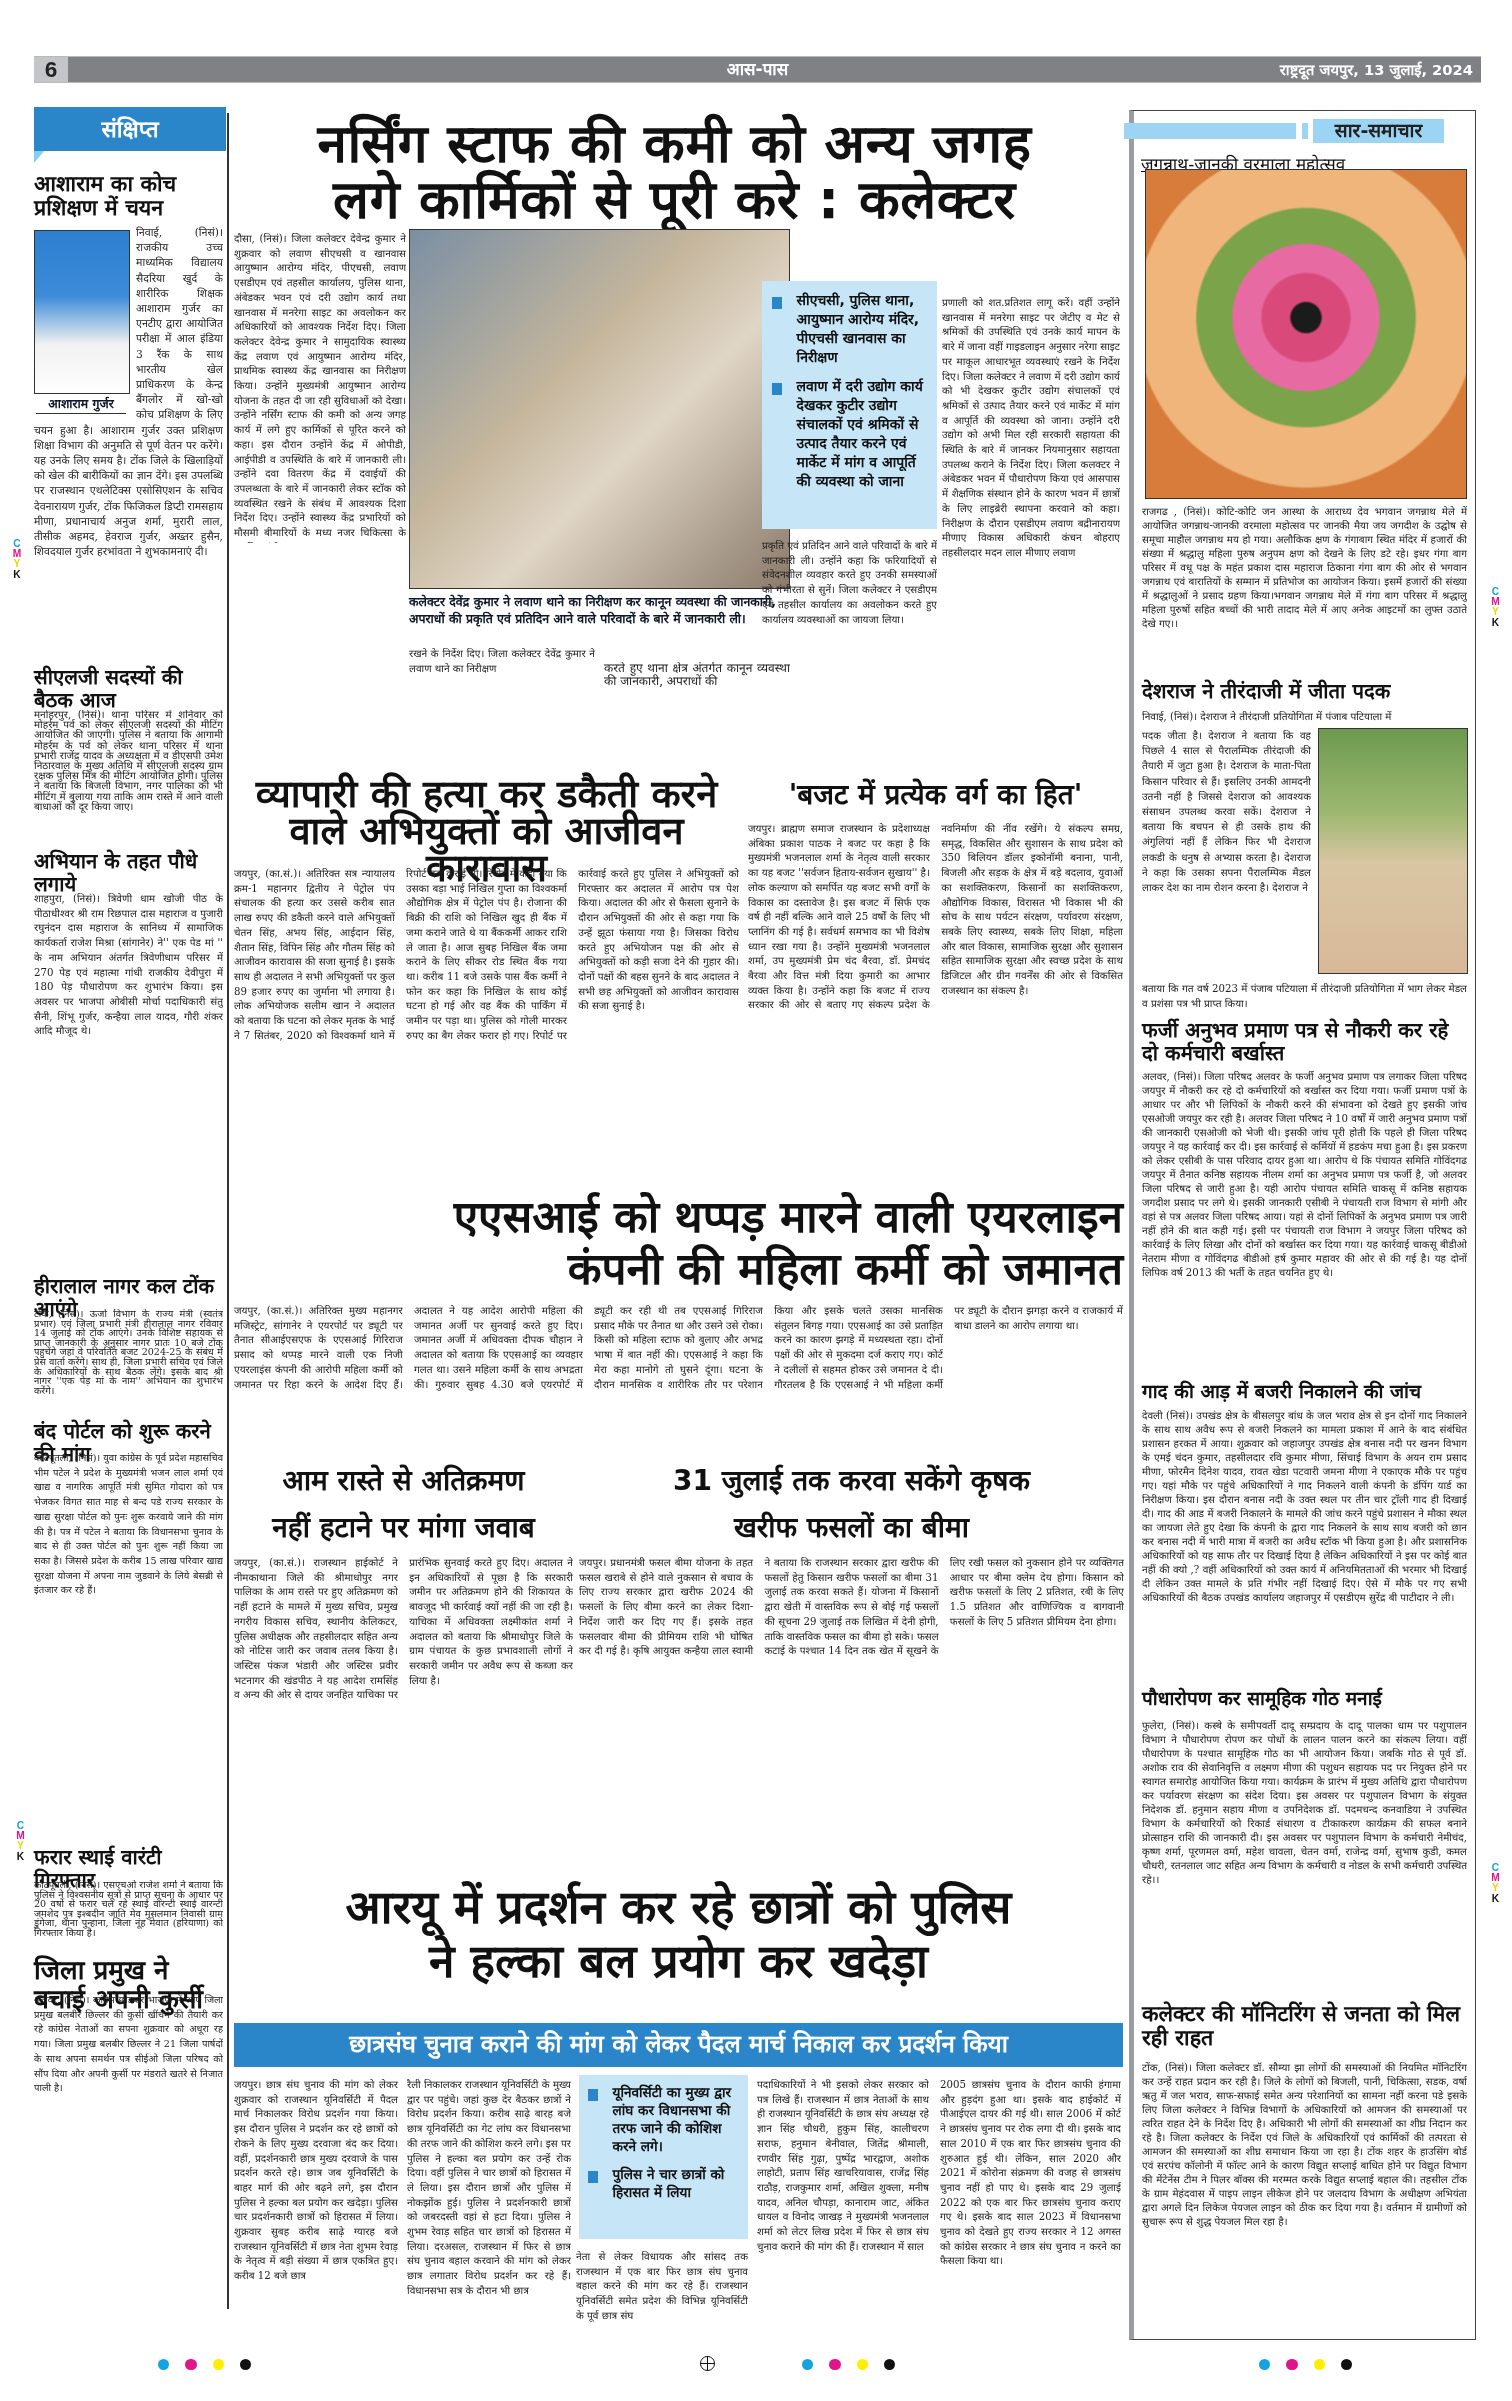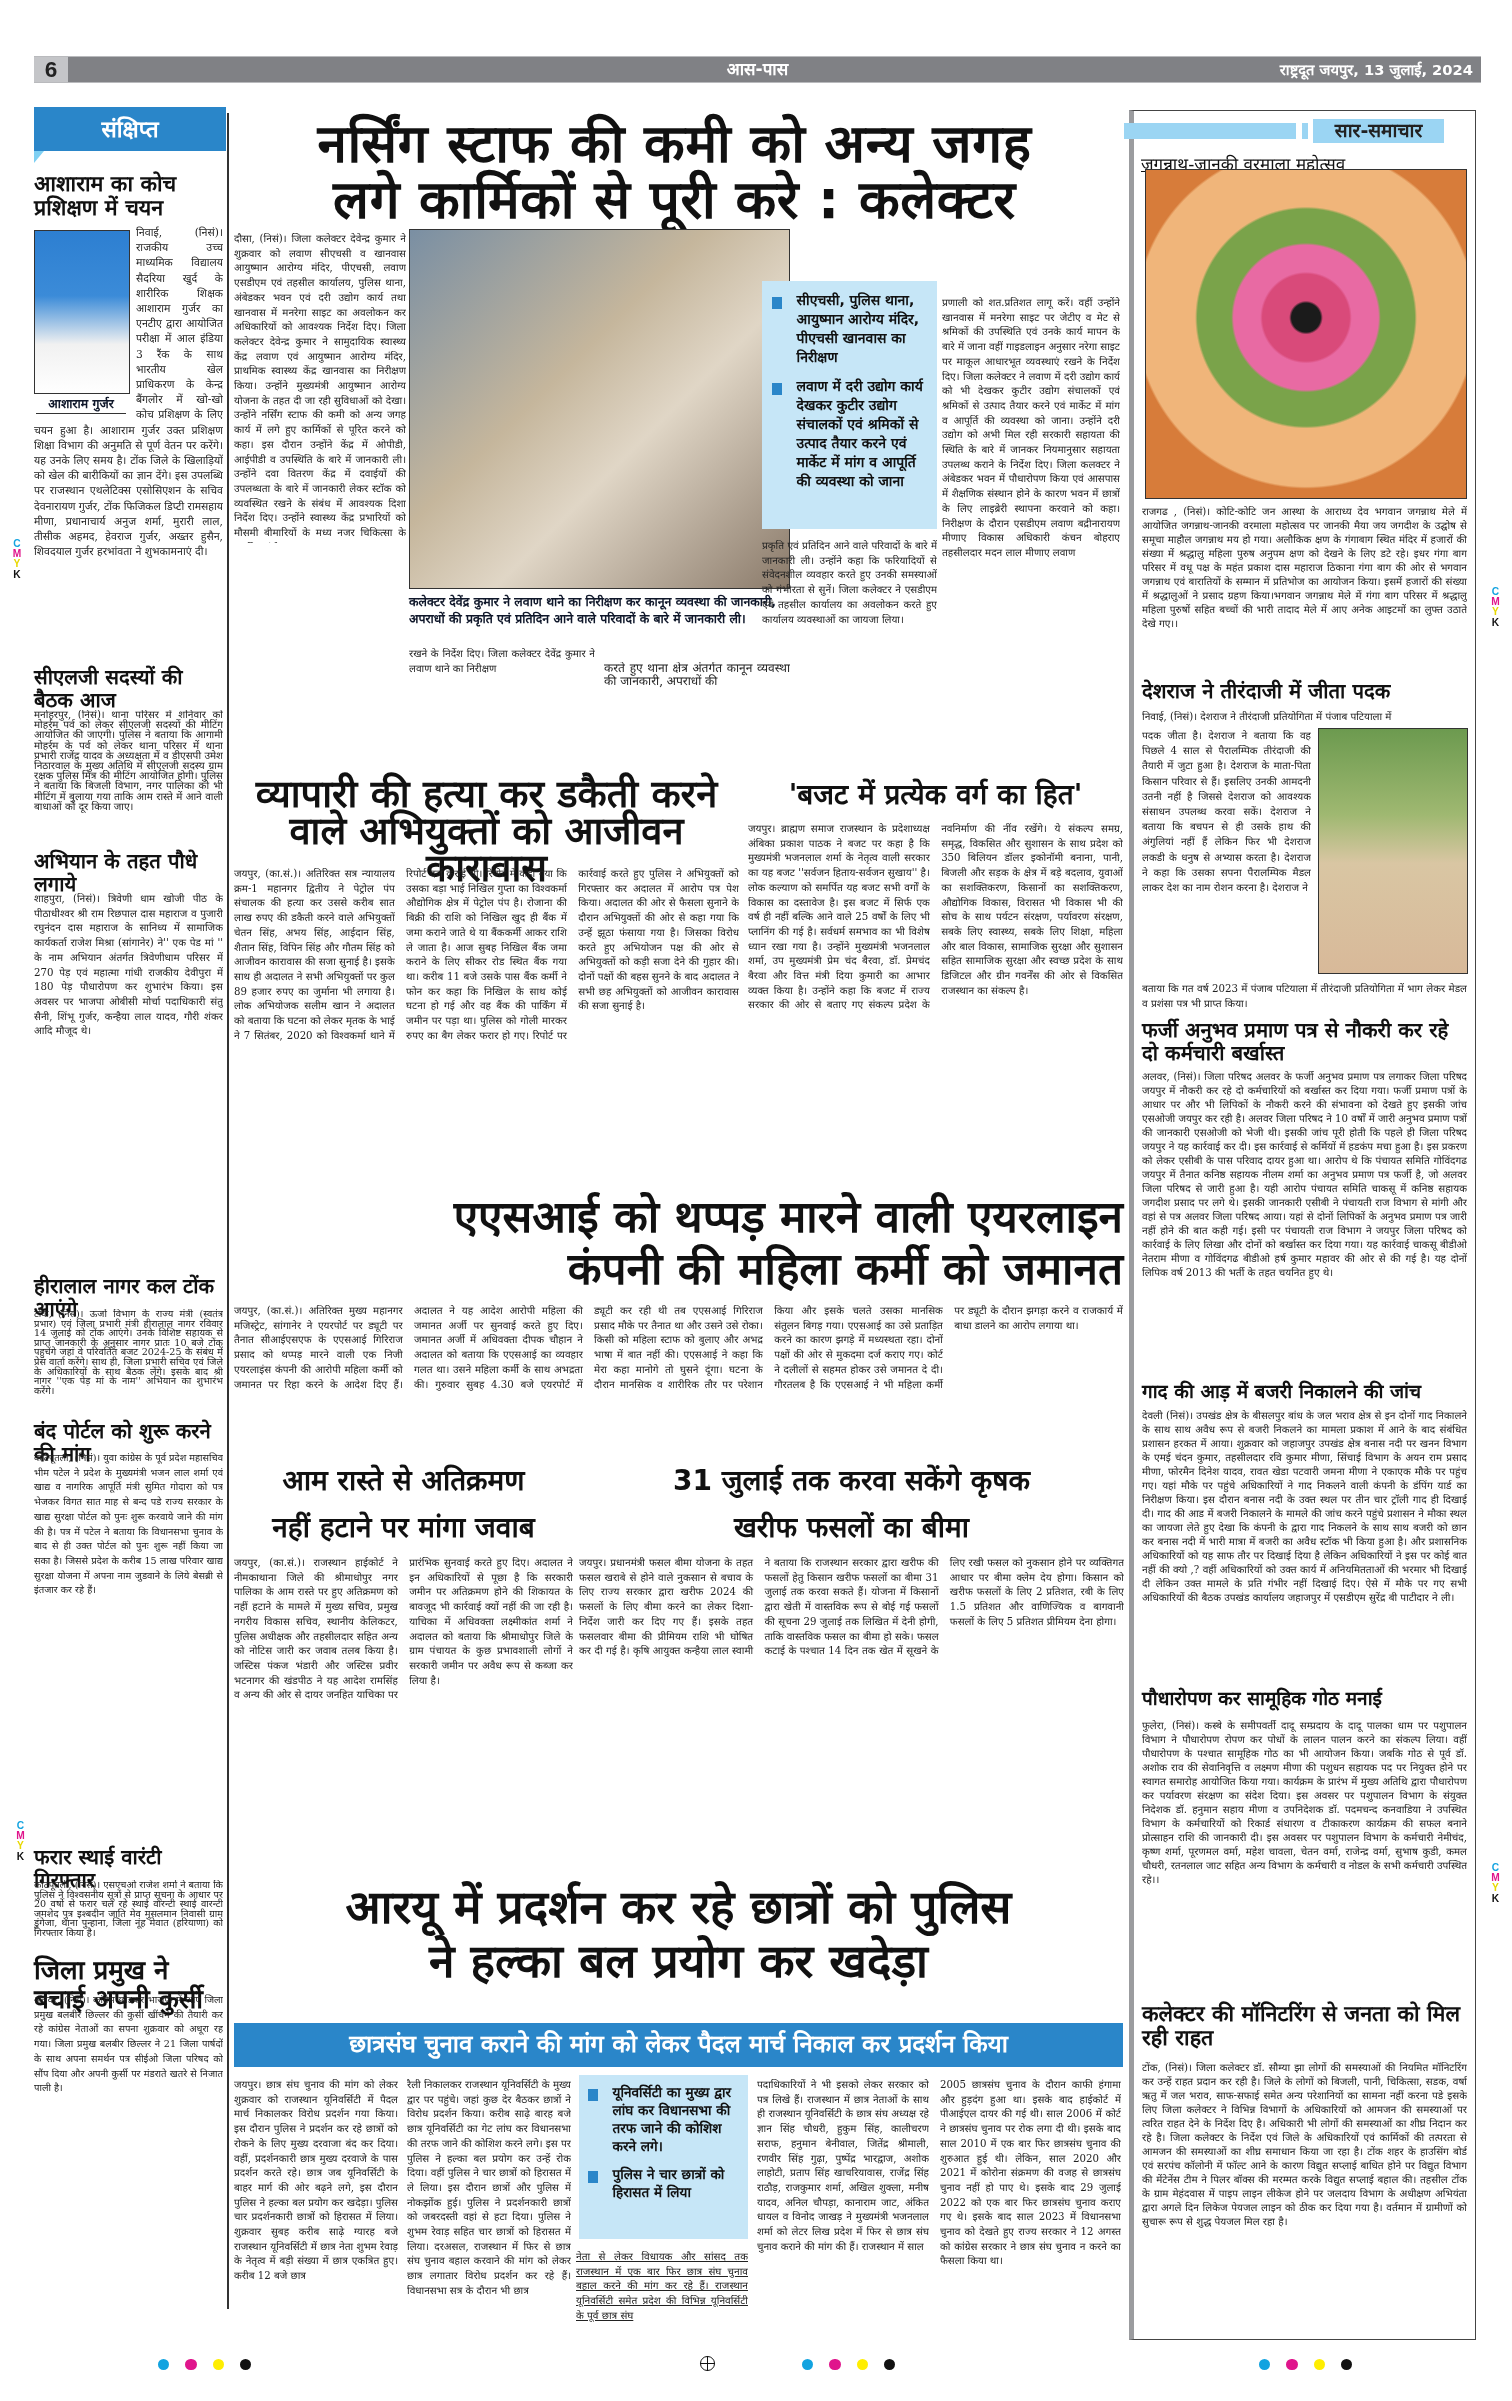--- a/index.html
+++ b/index.html
@@ -121,21 +121,21 @@
   <div>ने हल्का बल प्रयोग कर खदेड़ा</div>
 </div>
 <div class="abs blue-band" style="left:234px; top:2023px; width:889px; height:44px;">छात्रसंघ चुनाव कराने की मांग को लेकर पैदल मार्च निकाल कर प्रदर्शन किया</div>
 
 <div class="abs body" style="left:234px; top:2078px; width:164px; height:240px; font-size:10.2px; line-height:14.7px;">जयपुर। छात्र संघ चुनाव की मांग को लेकर शुक्रवार को राजस्थान यूनिवर्सिटी में पैदल मार्च निकालकर विरोध प्रदर्शन गया किया। इस दौरान पुलिस ने प्रदर्शन कर रहे छात्रों को रोकने के लिए मुख्य दरवाजा बंद कर दिया। वहीं, प्रदर्शनकारी छात्र मुख्य दरवाजे के पास प्रदर्शन करते रहे। छात्र जब यूनिवर्सिटी के बाहर मार्ग की ओर बढ़ने लगे, इस दौरान पुलिस ने हल्का बल प्रयोग कर खदेड़ा। पुलिस चार प्रदर्शनकारी छात्रों को हिरासत में लिया। शुक्रवार सुबह करीब साढ़े ग्यारह बजे राजस्थान यूनिवर्सिटी में छात्र नेता शुभम रेवाड़ के नेतृत्व में बड़ी संख्या में छात्र एकत्रित हुए। करीब 12 बजे छात्र</div>
 <div class="abs body" style="left:407px; top:2078px; width:164px; height:240px; font-size:10.2px; line-height:14.7px;">रैली निकालकर राजस्थान यूनिवर्सिटी के मुख्य द्वार पर पहुंचे। जहां कुछ देर बैठकर छात्रों ने विरोध प्रदर्शन किया। करीब साढ़े बारह बजे छात्र यूनिवर्सिटी का गेट लांघ कर विधानसभा की तरफ जाने की कोशिश करने लगे। इस पर पुलिस ने हल्का बल प्रयोग कर उन्हें रोक दिया। वहीं पुलिस ने चार छात्रों को हिरासत में ले लिया। इस दौरान छात्रों और पुलिस में नोकझोंक हुई। पुलिस ने प्रदर्शनकारी छात्रों को जबरदस्ती वहां से हटा दिया। पुलिस ने शुभम रेवाड़ सहित चार छात्रों को हिरासत में लिया। दरअसल, राजस्थान में फिर से छात्र संघ चुनाव बहाल करवाने की मांग को लेकर छात्र लगातार विरोध प्रदर्शन कर रहे हैं। विधानसभा सत्र के दौरान भी छात्र</div>
 <div class="abs bullet-box" style="left:579px; top:2075px; width:169px; height:164px; padding:8px 4.5px;">
   <div class="bullet" style="font-size:13.6px; line-height:18px;">यूनिवर्सिटी का मुख्य द्वार लांघ कर विधानसभा की तरफ जाने की कोशिश करने लगे।</div>
   <div class="bullet" style="font-size:13.6px; line-height:18px;">पुलिस ने चार छात्रों को हिरासत में लिया</div>
 </div>
-<div class="abs body" style="left:576px; top:2250px; width:172px; height:73px; font-size:10.2px; line-height:14.7px;text-decoration:underline;">नेता से लेकर विधायक और सांसद तक राजस्थान में एक बार फिर छात्र संघ चुनाव बहाल करने की मांग कर रहे हैं। राजस्थान यूनिवर्सिटी समेत प्रदेश की विभिन्न यूनिवर्सिटी के पूर्व छात्र संघ</div>
+<div class="abs body" style="left:576px; top:2250px; width:172px; height:73px; font-size:10.2px; line-height:14.7px;">नेता से लेकर विधायक और सांसद तक राजस्थान में एक बार फिर छात्र संघ चुनाव बहाल करने की मांग कर रहे हैं। राजस्थान यूनिवर्सिटी समेत प्रदेश की विभिन्न यूनिवर्सिटी के पूर्व छात्र संघ</div>
 <div class="abs body" style="left:757px; top:2078px; width:172px; height:246px; font-size:10.2px; line-height:14.7px;">पदाधिकारियों ने भी इसको लेकर सरकार को पत्र लिखे हैं। राजस्थान में छात्र नेताओं के साथ ही राजस्थान यूनिवर्सिटी के छात्र संघ अध्यक्ष रहे ज्ञान सिंह चौधरी, हुकुम सिंह, कालीचरण सराफ, हनुमान बेनीवाल, जितेंद्र श्रीमाली, रणवीर सिंह गुढ़ा, पुष्पेंद्र भारद्वाज, अशोक लाहोटी, प्रताप सिंह खाचरियावास, राजेंद्र सिंह राठौड़, राजकुमार शर्मा, अखिल शुक्ला, मनीष यादव, अनिल चौपड़ा, कानाराम जाट, अंकित धायल व विनोद जाखड़ ने मुख्यमंत्री भजनलाल शर्मा को लेटर लिख प्रदेश में फिर से छात्र संघ चुनाव कराने की मांग की हैं। राजस्थान में साल</div>
 <div class="abs body" style="left:940px; top:2078px; width:181px; height:246px; font-size:10.2px; line-height:14.7px;">2005 छात्रसंघ चुनाव के दौरान काफी हंगामा और हुड़दंग हुआ था। इसके बाद हाईकोर्ट में पीआईएल दायर की गई थी। साल 2006 में कोर्ट ने छात्रसंघ चुनाव पर रोक लगा दी थी। इसके बाद साल 2010 में एक बार फिर छात्रसंघ चुनाव की शुरुआत हुई थी। लेकिन, साल 2020 और 2021 में कोरोना संक्रमण की वजह से छात्रसंघ चुनाव नहीं हो पाए थे। इसके बाद 29 जुलाई 2022 को एक बार फिर छात्रसंघ चुनाव कराए गए थे। इसके बाद साल 2023 में विधानसभा चुनाव को देखते हुए राज्य सरकार ने 12 अगस्त को कांग्रेस सरकार ने छात्र संघ चुनाव न करने का फैसला किया था।</div>
 
 <div class="abs sidebar-box"></div>
 <div class="abs sar-tag">
   <div class="bar1"></div>
   <div class="bar2"></div>
   <div class="lbl">सार-समाचार</div>
 </div>
 

